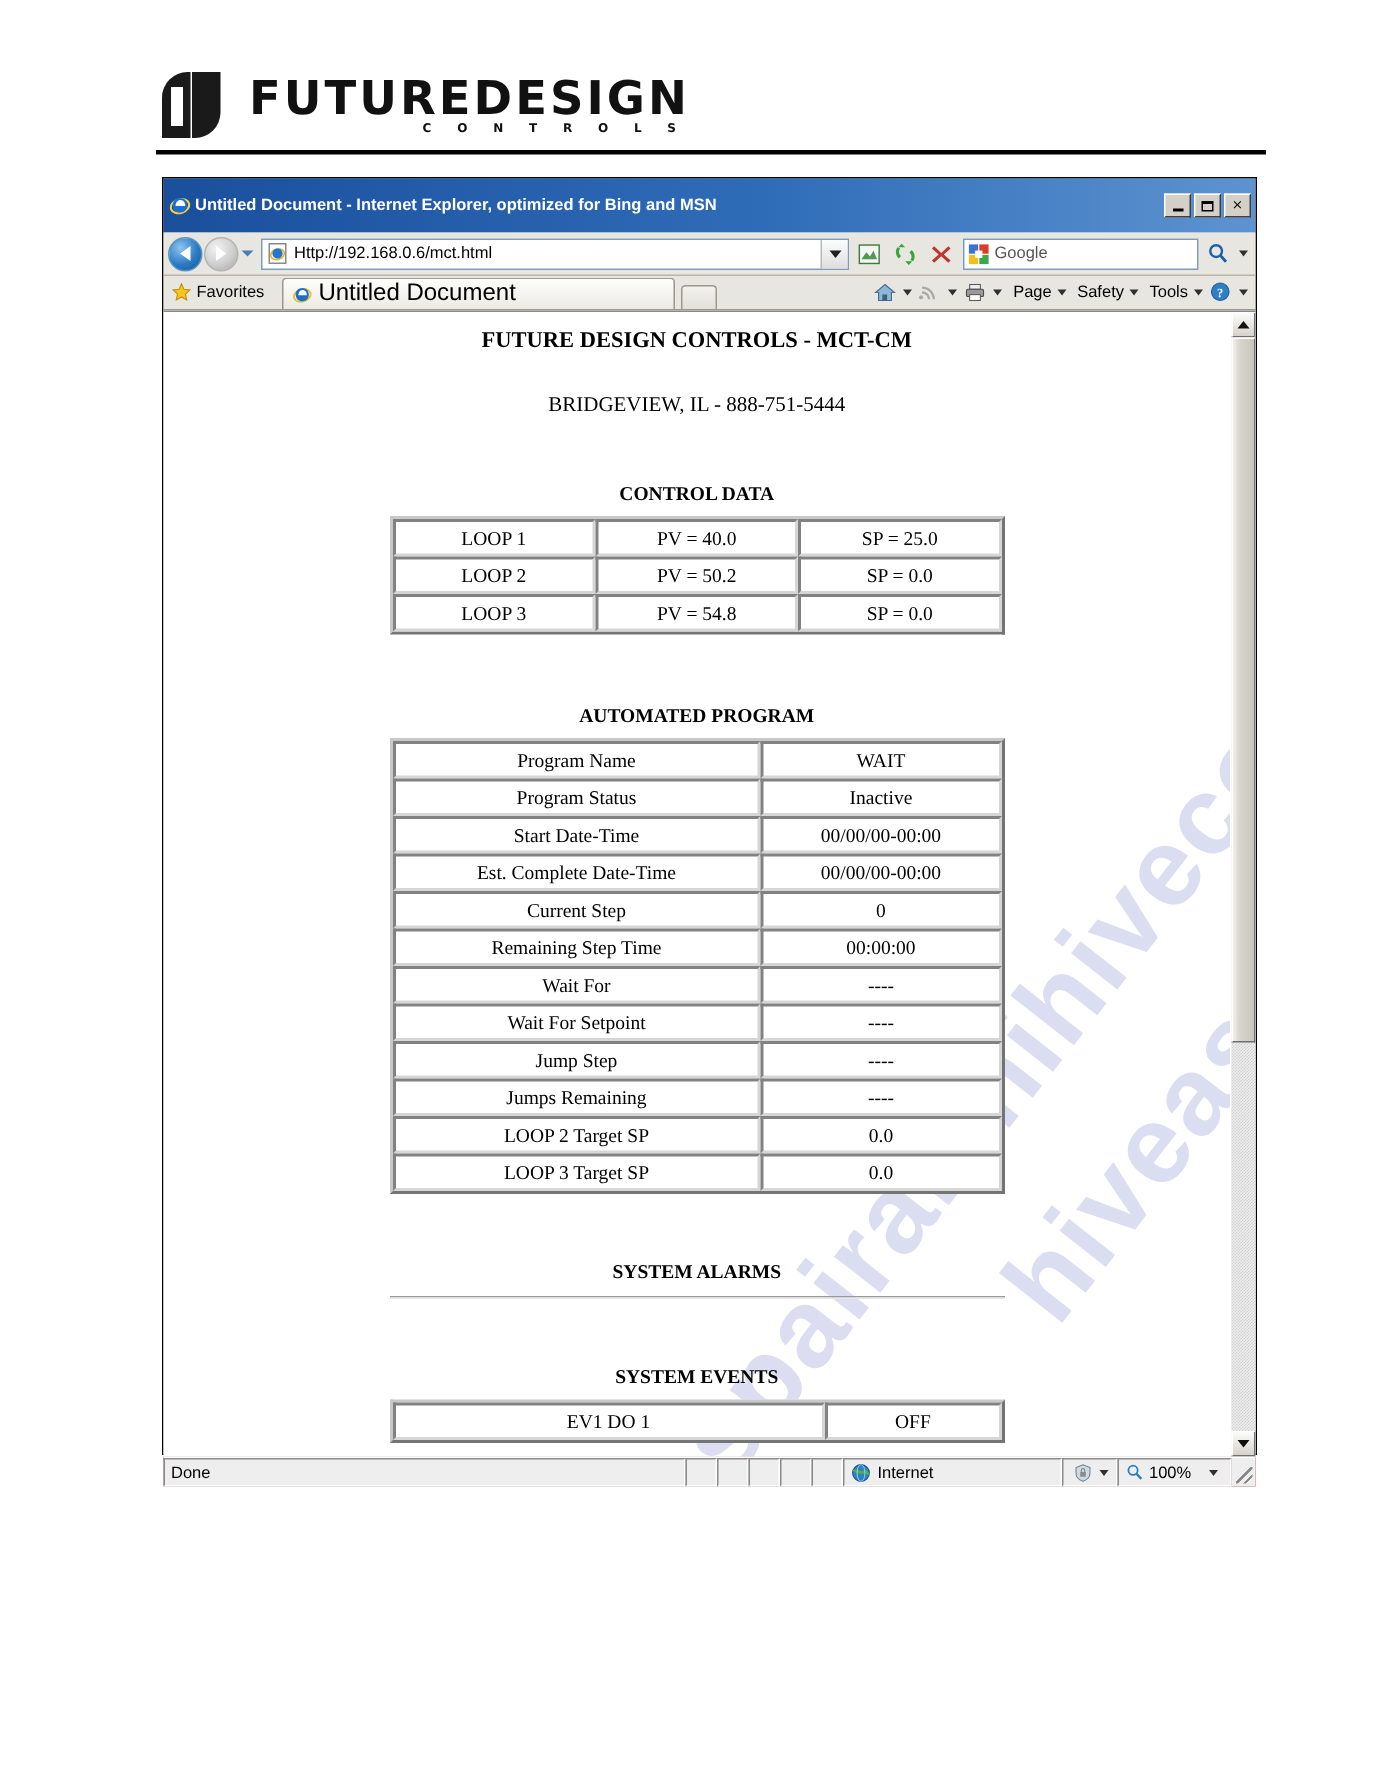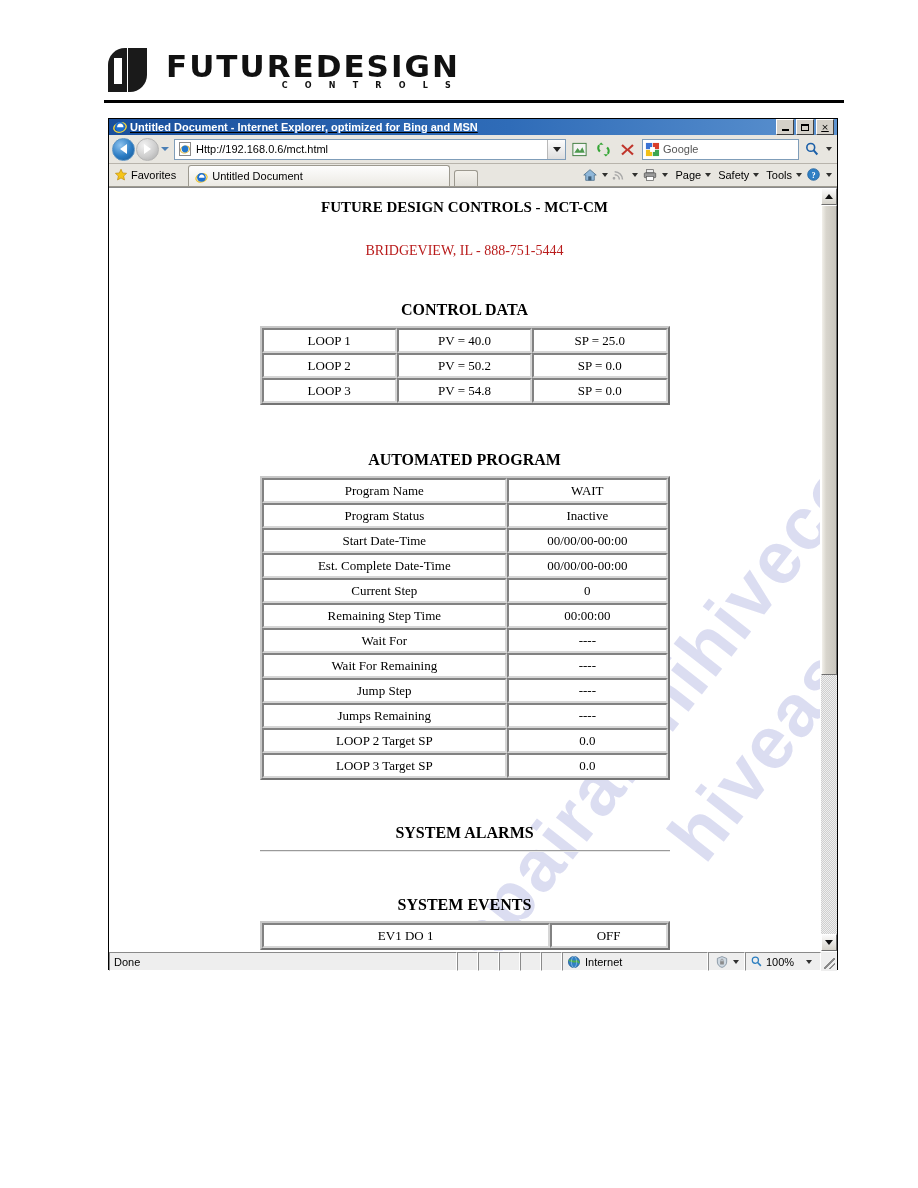--- a/index.html
+++ b/index.html
@@ -94,27 +94,26 @@
     width: 730px;
     height: 852px;
     border: 1px solid #000000;
     background: #d4d0c8;
     box-sizing: border-box;
     font-family: "Liberation Sans", sans-serif;
   }
 
   
   .titlebar {
-    height: 16px;
+    height: 36px;
     background: linear-gradient(to right, #1a4f9c 0%, #2f6cb8 55%, #5d93d0 100%);
     display: flex;
     align-items: center;
     padding: 0 2px;
     box-sizing: border-box;
-    text-decoration: underline;
   }
   .titlebar .ie-badge {
     width: 14px; height: 14px;
     margin: 0 3px 0 2px;
     position: relative;
     flex: none;
   }
   .titlebar .ie-badge svg { display: block; }
   .titlebar .tb-title {
     color: #ffffff;
@@ -325,21 +324,21 @@
     padding: 0 6px;
     box-sizing: border-box;
     margin-left: 6px;
   }
   .tab-ico {
     width: 13px; height: 13px;
     margin-right: 4px;
     flex: none;
   }
   .tab-label {
-    font-size: 11px;
+    font-size: 16px;
     color: #000000;
     white-space: nowrap;
   }
   .tab-new {
     width: 24px;
     height: 16px;
     background: linear-gradient(to bottom, #f4f2ec, #e2e0da);
     border: 1px solid #9c998f;
     border-bottom: none;
     border-top-left-radius: 3px;
@@ -427,28 +426,28 @@
     font-family: "Liberation Serif", serif;
     font-weight: bold;
     font-size: 15px;
     color: #000000;
     margin-top: 0;
   }
   .doc-sub {
     text-align: center;
     font-family: "Liberation Serif", serif;
     font-size: 14px;
-    color: #b91c1c;
+    color: #000000;
     margin-top: 27px;
   }
   .sec-title {
     text-align: center;
     font-family: "Liberation Serif", serif;
     font-weight: bold;
-    font-size: 16px;
+    font-size: 13px;
     color: #000000;
   }
   .sec-control { margin-top: 42px; }
   .sec-program { margin-top: 46px; }
   .sec-alarms  { margin-top: 44px; }
   .sec-events  { margin-top: 44px; }
 
   table.grid {
     border-collapse: separate;
     border-spacing: 0;
@@ -838,21 +837,21 @@
             </tr>
             <tr>
               <td class="lbl">Remaining Step Time</td>
               <td class="val">00:00:00</td>
             </tr>
             <tr>
               <td class="lbl">Wait For</td>
               <td class="val">----</td>
             </tr>
             <tr>
-              <td class="lbl">Wait For Remaining</td>
+              <td class="lbl">Wait For Setpoint</td>
               <td class="val">----</td>
             </tr>
             <tr>
               <td class="lbl">Jump Step</td>
               <td class="val">----</td>
             </tr>
             <tr>
               <td class="lbl">Jumps Remaining</td>
               <td class="val">----</td>
             </tr>

